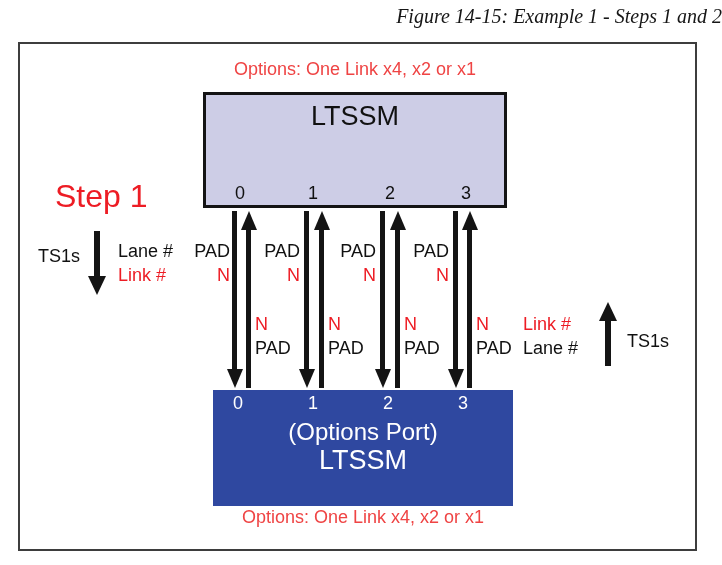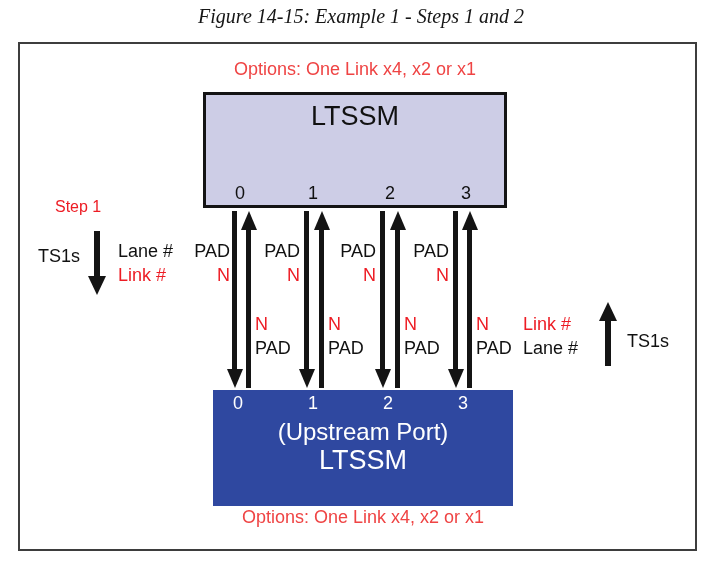--- a/index.html
+++ b/index.html
@@ -3,21 +3,21 @@
 <meta charset="utf-8">
 <style>
   html,body { margin:0; padding:0; background:#ffffff; }
   .page {
     position:relative; width:722px; height:565px;
     font-family:"Liberation Sans", sans-serif; color:#111;
     background:#ffffff; overflow:hidden;
   }
   .fig-title {
     position:absolute; top:5px; left:0; width:722px;
-    text-align:center; font-family:"Liberation Serif", serif;
+    text-align:right; font-family:"Liberation Serif", serif;
     font-style:italic; font-size:20px; color:#161616;
   }
   .frame {
     position:absolute; left:18px; top:42px; width:675px; height:505px;
     border:2px solid #3d3d3d; background:#ffffff;
   }
   .options { position:absolute; font-size:18px; text-align:center; color:#ef4444; }
   .options-top { left:203px; top:59px; width:304px; }
   .options-bottom { left:213px; top:507px; width:300px; }
 
@@ -54,21 +54,21 @@
   
   .s-arrow { position:absolute; width:18px; height:64px; }
   .s-shaft { position:absolute; left:6px; width:6px; background:#141414; }
   .s-arrow.down .s-shaft { top:0; height:45px; }
   .s-arrow.up   .s-shaft { top:18px; height:46px; }
   .s-head { position:absolute; width:0; height:0; left:0;
             border-left:9px solid transparent; border-right:9px solid transparent; }
   .s-head-down { bottom:0; border-top:19px solid #141414; }
   .s-head-up   { top:0; border-bottom:19px solid #141414; }
   .red { color:#ed1c24; }
-  .step-title { position:absolute; font-size:16px; line-height:26px; color:#ed1c24; white-space:nowrap;margin-top:11px; }
+  .step-title { position:absolute; font-size:32px; line-height:26px; color:#ed1c24; white-space:nowrap; }
 
   .pair-rows { position:absolute; }
   .pair-rows div { font-size:18px; line-height:24px; white-space:nowrap; }
   .align-right div { text-align:right; }
 
   .two-col { position:absolute; left:118px; top:239px; width:112px; }
   .two-col .row { display:flex; justify-content:space-between; font-size:18px; line-height:24px; }
 
   .ts1s { position:absolute; font-size:18px; line-height:21px;text-align:center; }
 </style>
@@ -183,19 +183,19 @@
     <div class="s-head s-head-up"></div>
     <div class="s-shaft"></div>
   </div>
   <div class="ts1s" style="left:627px; top:331px;">TS1s</div>
 
   <div class="box box-upstream">
     <span class="lane-num" style="left:25px">0</span>
     <span class="lane-num" style="left:100px">1</span>
     <span class="lane-num" style="left:175px">2</span>
     <span class="lane-num" style="left:250px">3</span>
-    <div class="port-sub">(Upstream Port)</div>
+    <div class="port-sub">(Options Port)</div>
     <div class="ltssm-big">LTSSM</div>
   </div>
 
   <div class="options options-bottom">Options: One Link x4, x2 or x1</div>
 
 </div>
 
 </body></html>

